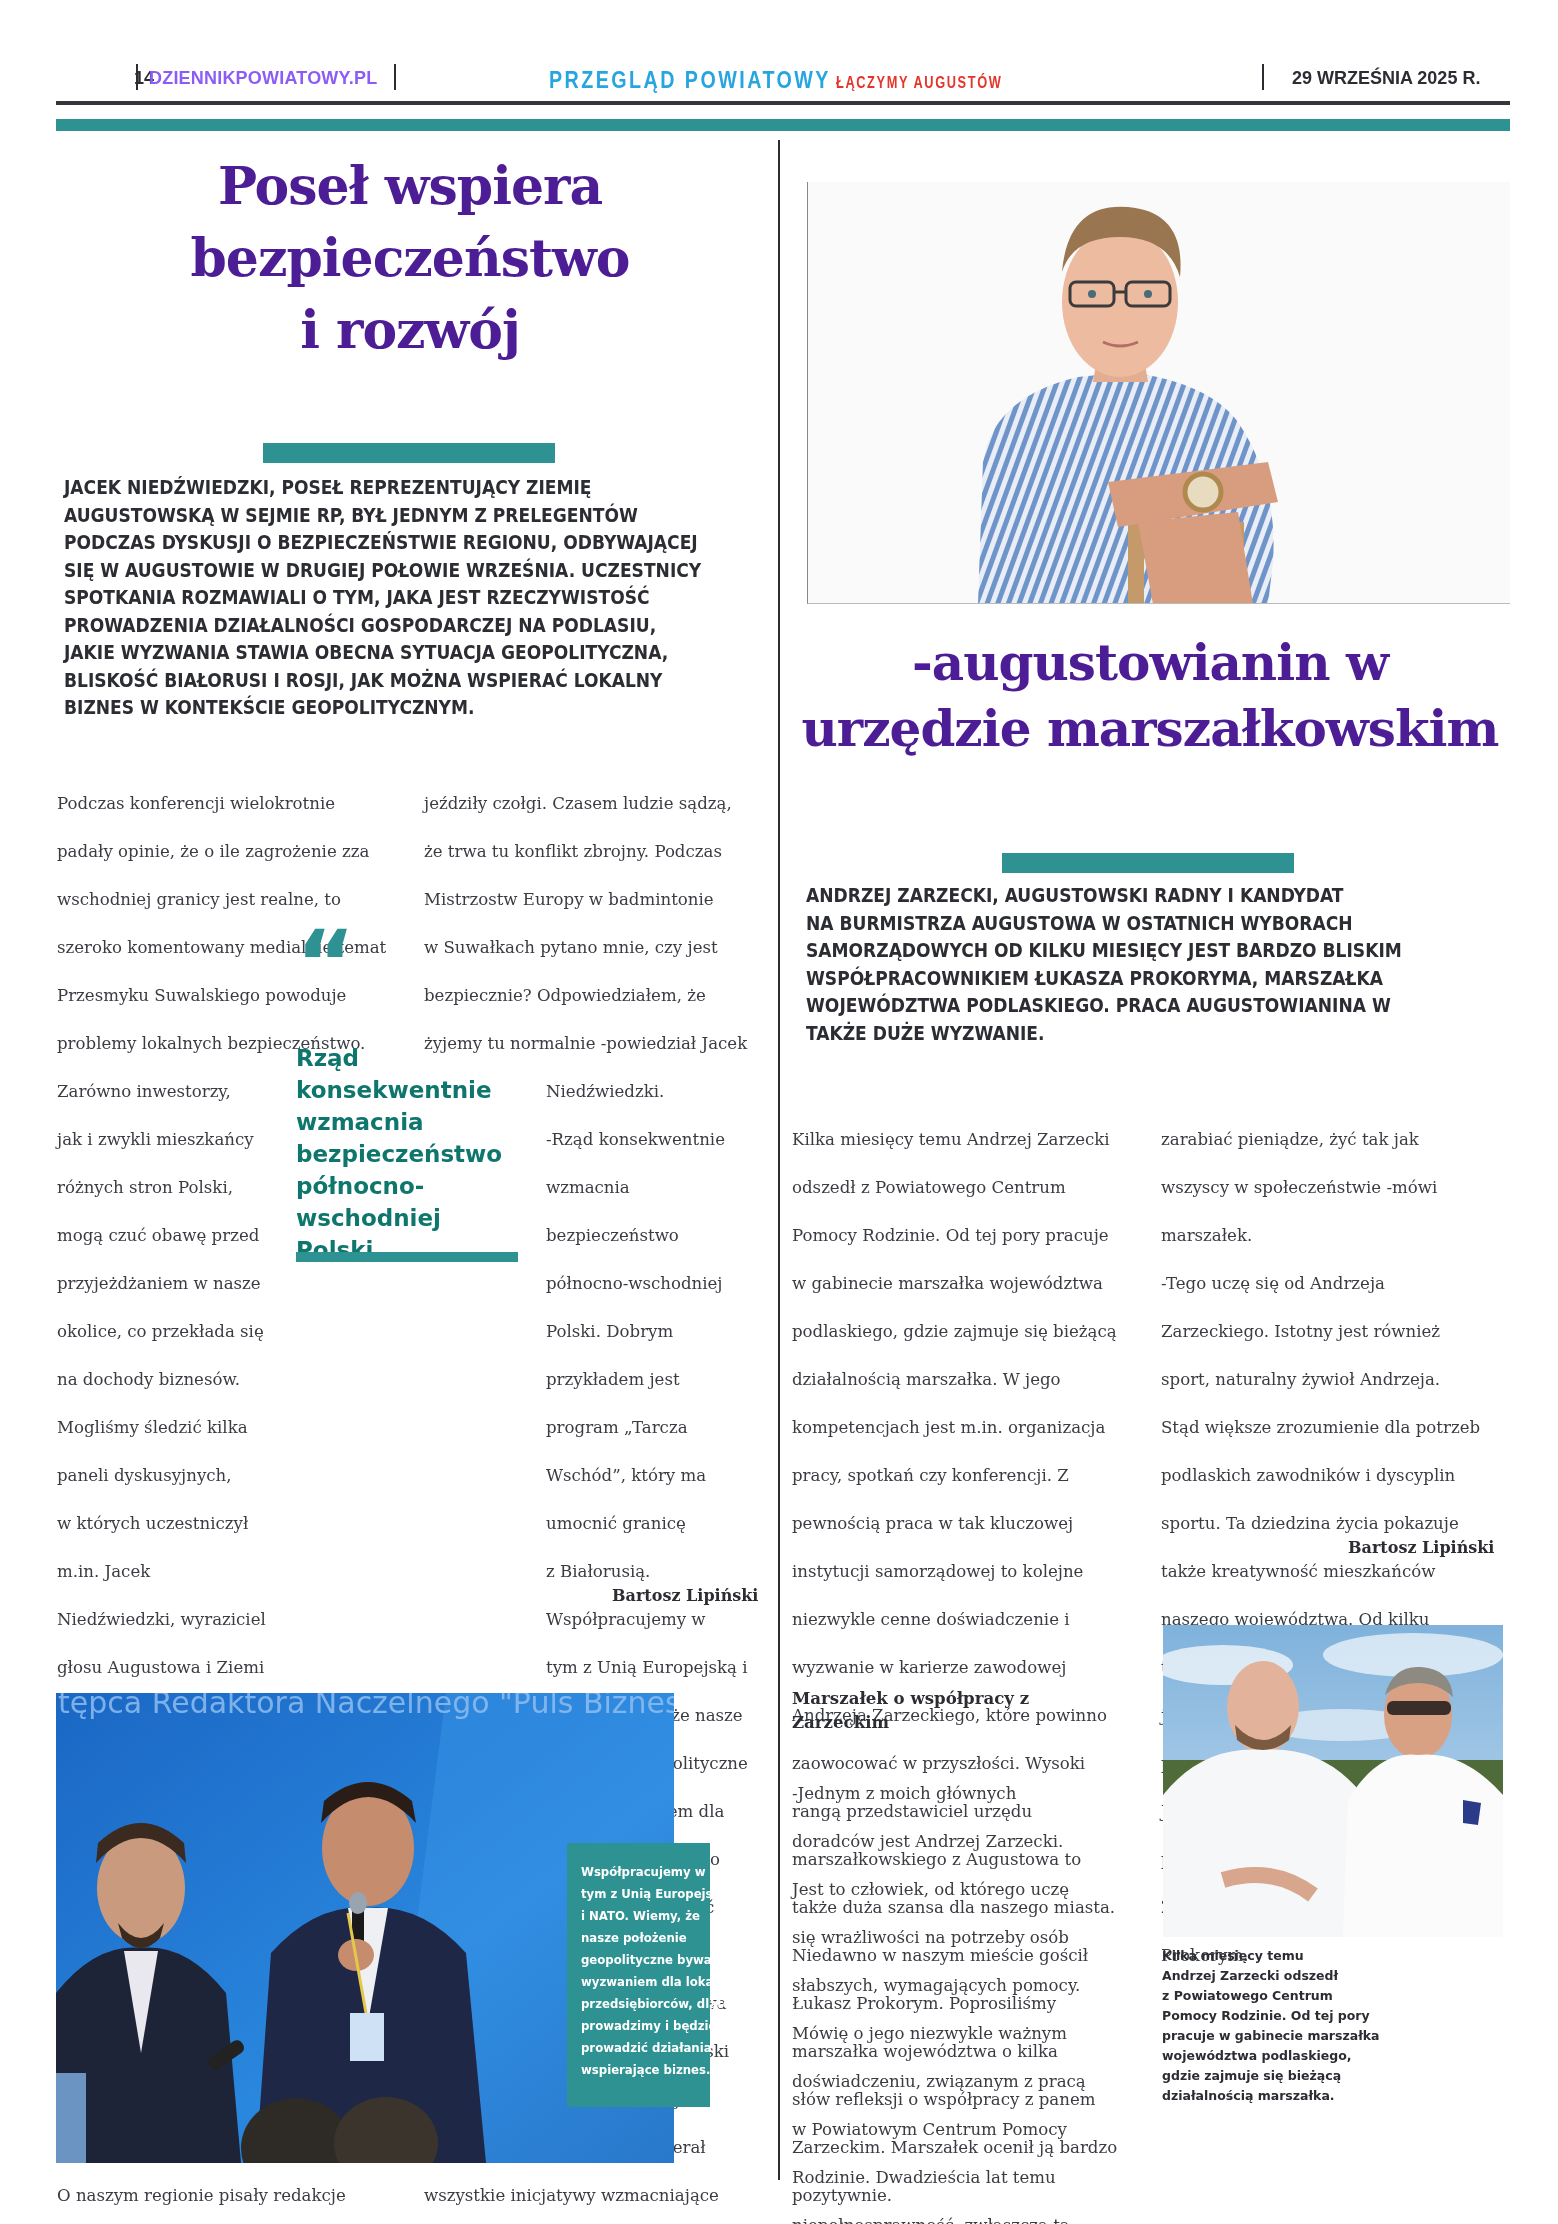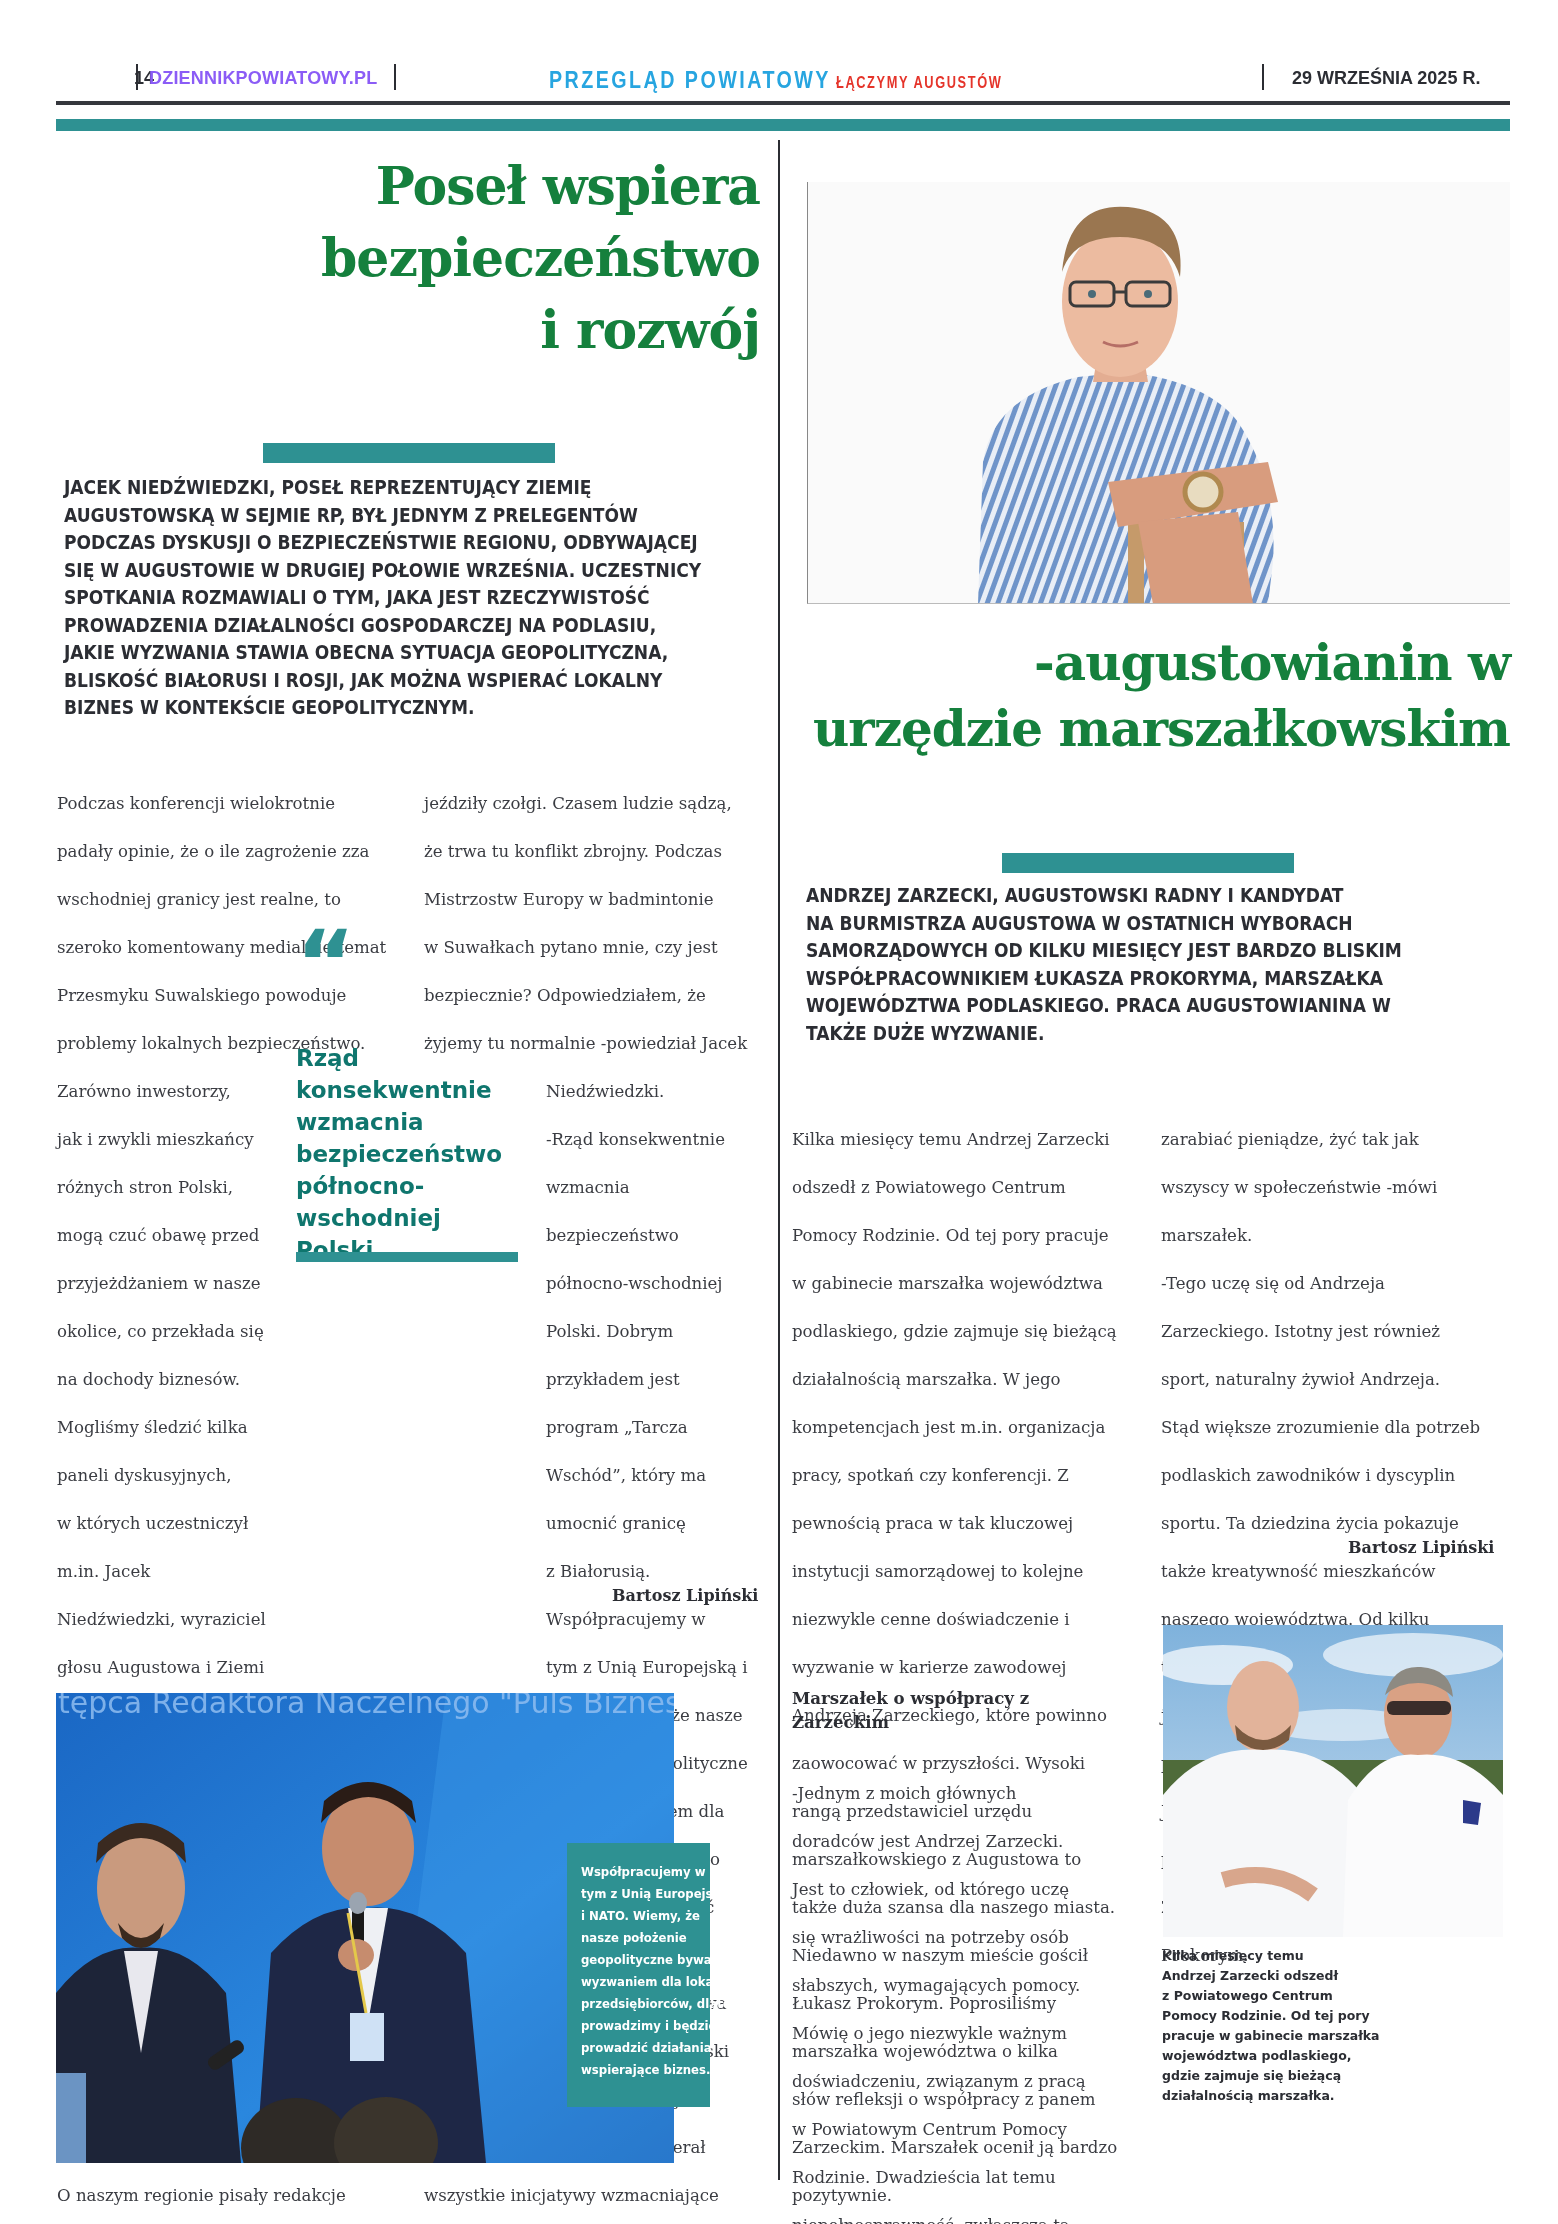--- a/index.html
+++ b/index.html
@@ -13,21 +13,21 @@
   .hdr .site { position: absolute; left: 149px; top: 68px; font: bold 18px "Liberation Sans", sans-serif; color: #8b5cf6; letter-spacing: 0.2px; }
   .hdr .brand { position: absolute; left: 549px; top: 66px; font: bold 24px "Liberation Sans Narrow", "Liberation Sans", sans-serif; color: #27a5e0; letter-spacing: 3px; transform: scaleX(0.82); transform-origin: left center; white-space: nowrap; }
   .hdr .tag { position: absolute; left: 836px; top: 74px; font: bold 16px "Liberation Sans", sans-serif; color: #e5342a; letter-spacing: 2px; transform: scaleX(0.8); transform-origin: left center; white-space: nowrap; }
   .hdr .date { position: absolute; left: 1292px; top: 68px; font: bold 18px "Liberation Sans", sans-serif; color: #2b2d33; }
   .hdr .rule-dark { position: absolute; left: 56px; top: 101px; width: 1454px; height: 4px; background: #35373d; }
   .hdr .rule-teal { position: absolute; left: 56px; top: 119px; width: 1454px; height: 12px; background: #2e9192; }
 
   .vdiv { position: absolute; left: 778px; top: 140px; width: 2px; height: 2040px; background: #2b2d33; }
 
   
-  .headline { position: absolute; font-family: "DejaVu Serif", serif; font-weight: bold; color: #15803d; text-align: right; letter-spacing: -1px; }
+  .headline { position: absolute; font-family: "DejaVu Serif", serif; font-weight: bold; color: #4c1d95; text-align: center; letter-spacing: -1px; }
   .h-left { left: 60px; top: 150px; width: 700px; font-size: 52px; line-height: 72px; }
   .h-right { left: 790px; top: 630px; width: 720px; font-size: 50px; line-height: 66px; }
   .teal-bar { position: absolute; background: #2e9192; }
 
   .lead { position: absolute; font: bold 19px "DejaVu Sans Condensed", "DejaVu Sans", sans-serif; color: #2b2d33; line-height: 27.5px; text-transform: uppercase; }
   .lead-left { left: 64px; top: 474px; width: 700px; font-stretch: condensed; }
   .lead-right { left: 806px; top: 882px; width: 700px; }
 
   .col { position: absolute; font-family: "DejaVu Serif", serif; font-size: 16.6px; line-height: 24px; color: #3a3c42; white-space: pre-line; }
   .col .ln { display: block; white-space: nowrap; }

